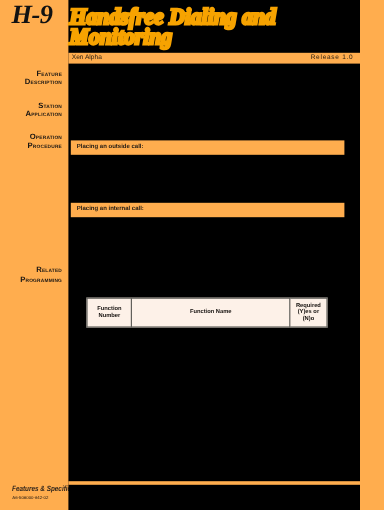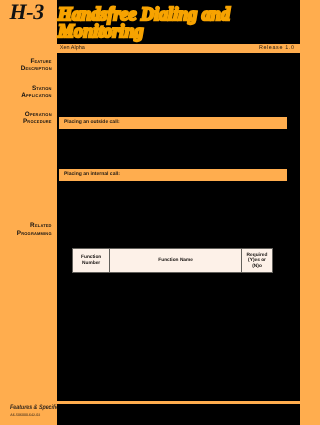--- a/index.html
+++ b/index.html
@@ -51,21 +51,21 @@
   .footn{position:absolute;left:10.3px;top:412.6px;font-size:3.6px;line-height:4.4px;
          color:#1b1512;white-space:nowrap;z-index:1;}
 </style>
 </head>
 <body>
 
 <div class="page">
 
   <div class="content"></div>
 
-  <div class="chapno">H-3</div>
+  <div class="chapno">H-9</div>
 
   <div class="title">
     <div>Handsfree Dialing and</div>
     <div>Monitoring</div>
   </div>
 
   <div class="relbar">
     <div class="l">Xen Alpha</div>
     <div class="r">Release 1.0</div>
   </div>

